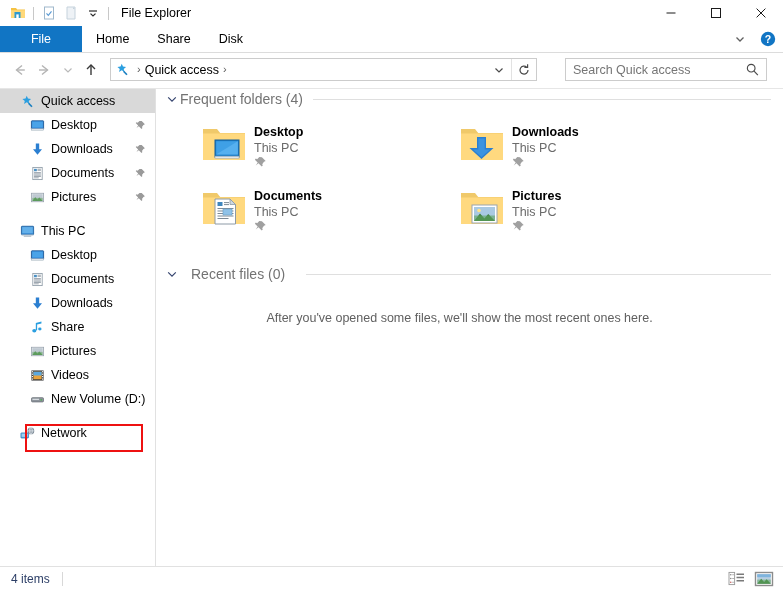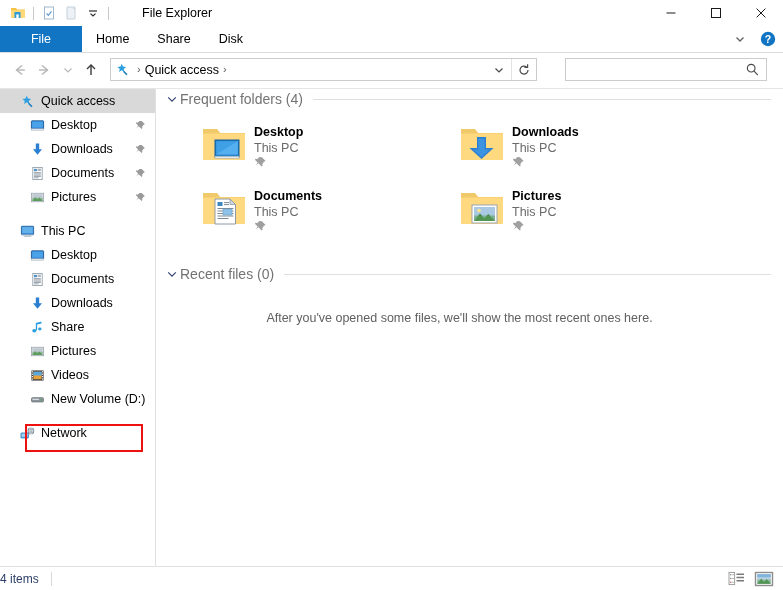--- a/index.html
+++ b/index.html
@@ -18,21 +18,20 @@
   }
 
   
   .titlebar {
     position: absolute;
     left: 0; top: 0;
     width: 783px; height: 26px;
     background: #ffffff;
     display: flex;
     align-items: center;
-    gap: 21px;
   }
   .qat {
     display: flex;
     align-items: center;
     padding-left: 7px;
     gap: 0px;
   }
   .qat-icon {
     width: 22px; height: 22px;
     display: flex; align-items: center; justify-content: center;
@@ -293,21 +292,21 @@
     white-space: nowrap;
   }
   .fsub {
     font-size: 12.5px;
     color: #6b6b6b;
     line-height: 16px;
     white-space: nowrap;
   }
   .fpin { margin-top: 1px; width: 13px; height: 13px; }
 
-  .recent-head { margin-top: 18px; }
+  .recent-head { margin-top: 18px; gap: 11px; }
   .recent-msg {
     margin-top: 27px;
     text-align: center;
     font-size: 12.5px;
     color: #606060;
     padding-right: 20px;
   }
 
   
   .statusbar-top {
@@ -320,20 +319,21 @@
     position: absolute;
     left: 0; top: 567px;
     width: 783px; height: 23px;
     background: #ffffff;
     display: flex;
     align-items: center;
   }
   .sb-text {
     font-size: 12px;
     color: #2c3e66;
+    padding-left: 11px;
     white-space: nowrap;
   }
   .sb-sep {
     width: 1px; height: 14px;
     background: #d8d8d8;
     margin-left: 12px;
   }
   .sb-views {
     position: absolute;
     right: 8px; top: 0; bottom: 0;
@@ -464,20 +464,21 @@
     </div>
     <div class="addr-refresh">
       <svg width="14" height="14" viewBox="0 0 14 14">
         <path d="M11 7a4 4 0 1 1-1.3-2.9" fill="none" stroke="#4a4a4a" stroke-width="1.2"></path>
         <path d="M10.6 1.3v3.2H7.4" fill="none" stroke="#4a4a4a" stroke-width="1.2"></path>
       </svg>
     </div>
   </div>
 
   <div class="searchbox">
+    <input type="text" placeholder="Search Quick access" style="">
     <div class="search-ico">
       <svg width="15" height="15" viewBox="0 0 16 16">
         <circle cx="6.6" cy="6.6" r="4.1" fill="none" stroke="#4a4a4a" stroke-width="1.2"></circle>
         <path d="M9.7 9.7l4 4.3" stroke="#4a4a4a" stroke-width="1.2"></path>
       </svg>
     </div>
   </div>
 </div>
 
 <div class="content-top-border"></div>

